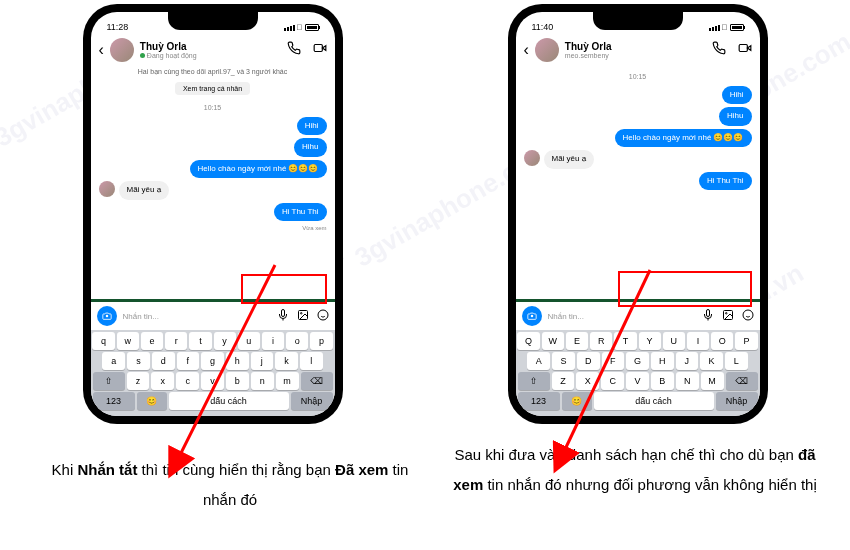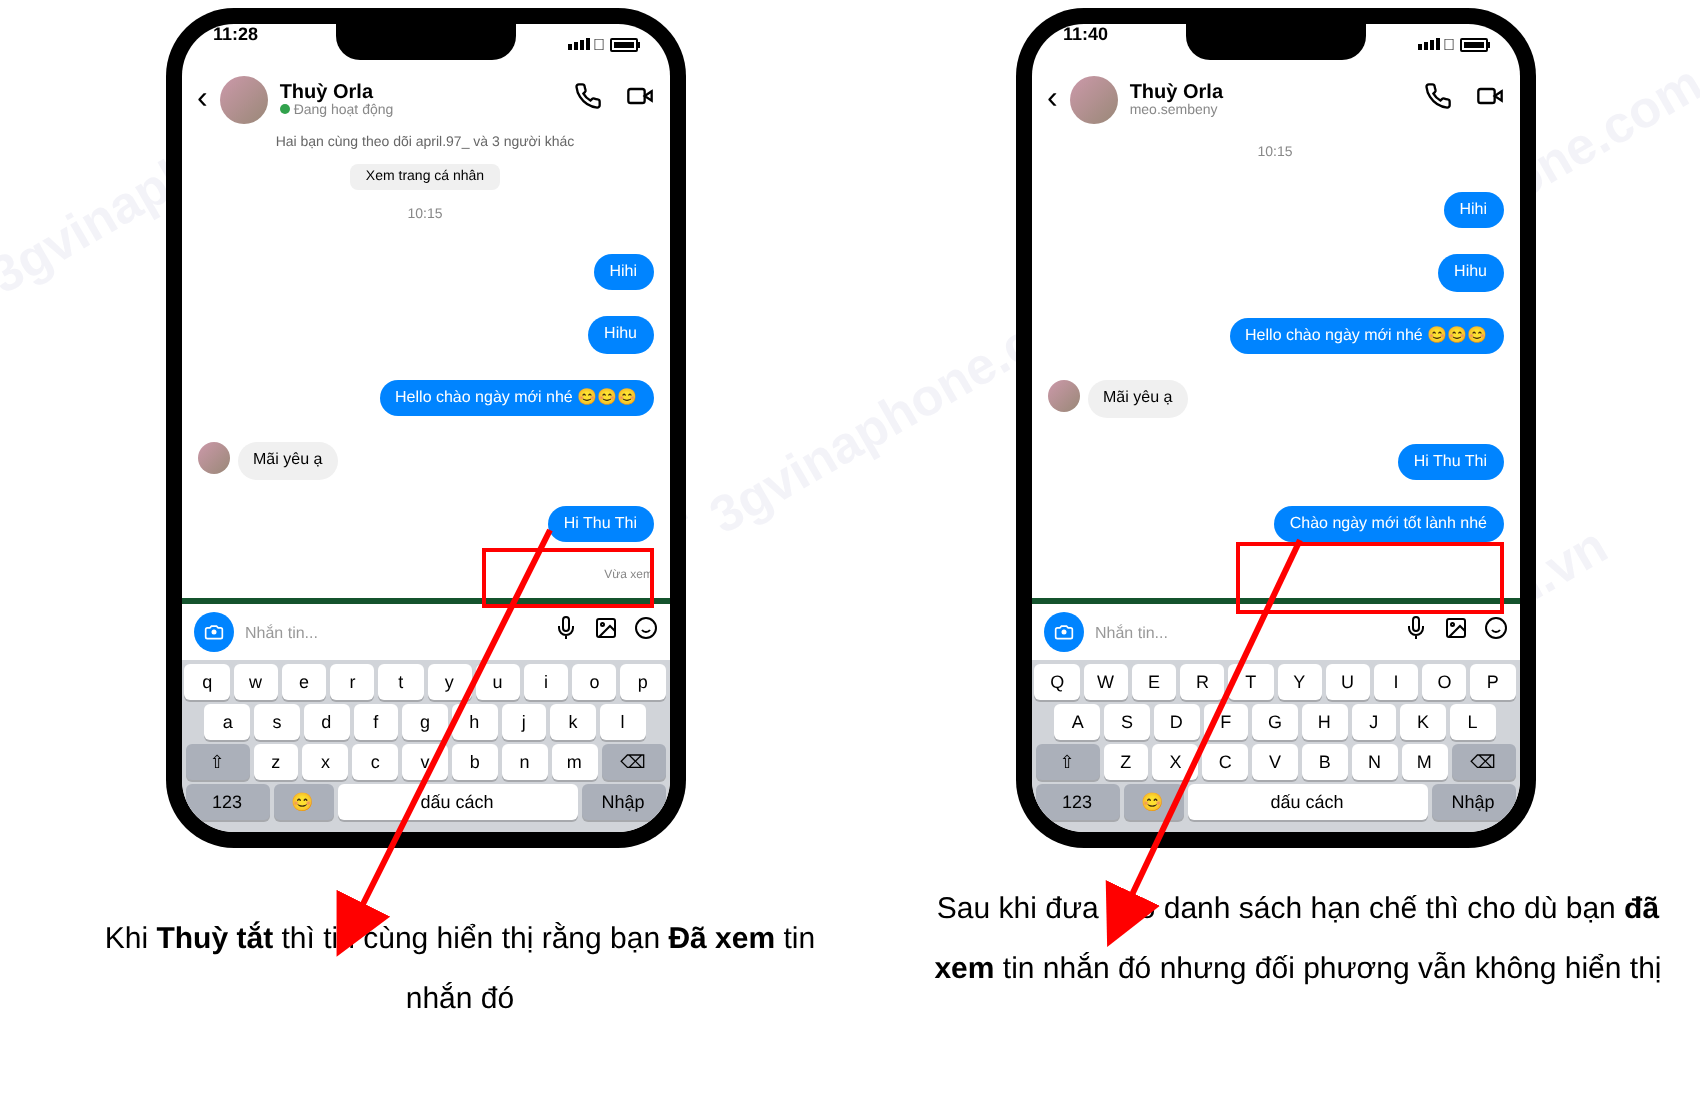--- a/index.html
+++ b/index.html
@@ -1,40 +1,40 @@
 <!DOCTYPE html>
 <html><head>
 <meta charset="utf-8">
 <style>
 *{margin:0;padding:0;box-sizing:border-box;font-family:-apple-system,BlinkMacSystemFont,sans-serif}
 body{width:850px;height:550px;background:#fff;position:relative;overflow:hidden}
 .phones{display:flex;justify-content:space-around;padding-top:4px}
 .phone{width:260px;height:420px;background:#000;border-radius:34px;padding:8px;position:relative}
 .notch{position:absolute;top:8px;left:50%;transform:translateX(-50%);width:90px;height:18px;background:#000;border-radius:0 0 12px 12px;z-index:10}
 .screen{width:100%;height:100%;background:#fff;border-radius:26px;overflow:hidden;display:flex;flex-direction:column;position:relative}
-.status{height:22px;display:flex;justify-content:space-between;padding:0 16px 2px;font-size:9px;font-weight:700}
+.status{height:22px;display:flex;justify-content:space-between;align-items:flex-end;padding:0 16px 2px;font-size:9px;font-weight:400}
 .sig{display:flex;gap:2px;align-items:center}
 .bars{display:flex;gap:1px;align-items:flex-end}
 .bar{width:2px;background:#000}
 .batt{width:14px;height:7px;border:1px solid #000;border-radius:1px;position:relative}
 .batt::after{content:'';position:absolute;right:-2px;top:1px;width:1px;height:3px;background:#000}
 .batt::before{content:'';position:absolute;left:1px;top:1px;width:10px;height:3px;background:#000}
 .header{display:flex;align-items:center;padding:4px 8px;gap:6px}
 .back{font-size:16px;color:#000}
 .avatar{width:24px;height:24px;border-radius:50%;background:linear-gradient(135deg,#c9a,#987)}
 .uinfo{flex:1}
 .uname{font-size:10px;font-weight:600}
 .ustatus{font-size:7px;color:#888}
 .dot{display:inline-block;width:5px;height:5px;background:#31a24c;border-radius:50%;margin-right:2px}
 .hicons{display:flex;gap:12px;color:#000}
 .hicon svg{width:14px;height:14px}
 .sub{font-size:7px;text-align:center;color:#666;padding:2px}
 .pbtn{display:inline-block;margin:2px auto;padding:3px 8px;background:#f0f0f0;border-radius:4px;font-size:7px}
 .pbtnw{text-align:center}
-.chat{flex:1;padding:4px 8px;display:flex;flex-direction:column;gap:13px;overflow:hidden}
+.chat{flex:1;padding:4px 8px;display:flex;flex-direction:column;gap:3px;overflow:hidden}
 .ts{text-align:center;font-size:7px;color:#888;margin:3px 0}
 .msg{max-width:70%;padding:4px 8px;border-radius:12px;font-size:8px;line-height:1.3}
 .sent{align-self:flex-end;background:#0084ff;color:#fff}
 .recvrow{display:flex;gap:4px;align-items:flex-start}
 .ravatar{width:16px;height:16px;border-radius:50%;background:linear-gradient(135deg,#c9a,#987)}
 .recv{background:#f0f0f0;color:#000}
 .seen{align-self:flex-end;font-size:6px;color:#888;margin-top:1px}
 .redbox{position:absolute;border:2px solid red;z-index:5}
 .inputbar{display:flex;align-items:center;padding:4px 6px;gap:6px;border-top:3px solid #14532d}
 .cambtn{width:20px;height:20px;border-radius:50%;background:#0084ff;display:flex;align-items:center;justify-content:center}
@@ -43,21 +43,21 @@
 .iicons{display:flex;gap:8px}
 .iicons svg{width:12px;height:12px}
 .kbd{background:#d1d4d9;padding:2px 2px 4px}
 .krow{display:flex;gap:2px;margin-bottom:2px;justify-content:center}
 .key{background:#fff;border-radius:3px;flex:1;height:18px;display:flex;align-items:center;justify-content:center;font-size:9px;box-shadow:0 1px 0 rgba(0,0,0,0.2)}
 .key.dark{background:#abb0ba}
 .key.wide{flex:1.4}
 .key.space{flex:4}
 .caption{position:absolute;width:380px;font-size:15px;line-height:2;color:#000;text-align:center}
 .cap1{left:40px;top:455px}
-.cap2{left:459px;top:440px}
+.cap2{left:445px;top:440px}
 .arrow{position:absolute;z-index:3}
 .wm{position:absolute;color:rgba(100,100,160,0.08);font-size:26px;font-weight:600;transform:rotate(-30deg);pointer-events:none}
 </style>
 </head>
 <body>
 
 <div class="wm" style="top:60px;left:-20px">3gvinaphone.com.vn</div>
 <div class="wm" style="top:180px;left:340px">3gvinaphone.com.vn</div>
 <div class="wm" style="top:70px;left:640px">3gvinaphone.com.vn</div>
 <div class="wm" style="top:300px;left:100px">3gvinaphone.com.vn</div>
@@ -217,21 +217,20 @@
 <div class="chat">
 <div class="ts">10:15</div>
 <div class="msg sent">Hihi</div>
           <div class="msg sent">Hihu</div>
           <div class="msg sent">Hello chào ngày mới nhé 😊😊😊</div>
           <div class="recvrow">
             <div class="ravatar"></div>
             <div class="msg recv">Mãi yêu ạ</div>
           </div>
           <div class="msg sent">Hi Thu Thi</div>
-          <div class="msg sent">Chào ngày mới tốt lành nhé</div>
 
 </div>
 <div class="redbox" style="bottom:109px;right:8px;width:134px;height:36px"></div>
 <div class="inputbar">
 <div class="cambtn">
             <svg viewBox="0 0 24 24">
               <path d="M12 15a3 3 0 100-6 3 3 0 000 6z"></path>
               <path d="M20 7h-3l-2-2H9L7 7H4a2 2 0 00-2 2v9a2 2 0 002 2h16a2 2 0 002-2V9a2 2 0 00-2-2z" fill="none" stroke="#fff" stroke-width="2"></path>
             </svg>
           </div>
@@ -310,17 +309,17 @@
 <svg class="arrow" style="left:540px;top:260px;width:130px;height:220px">
 <defs>
       <marker id="ah2" markerWidth="10" markerHeight="10" refX="5" refY="5" orient="auto">
         <polygon points="0,0 10,5 0,10" fill="red"></polygon>
       </marker>
     </defs>
 <line x1="110" y1="10" x2="20" y2="200" stroke="red" stroke-width="3" marker-end="url(#ah2)"></line>
 </svg>
 
 <div class="caption cap1">
-<span>Khi </span><b>Thuỳ tắt</b><span> thì tin cùng hiển thị rằng bạn </span><b>Đã xem</b><span> tin nhắn đó</span>
+<span>Khi </span><b>Nhắn tắt</b><span> thì tin cùng hiển thị rằng bạn </span><b>Đã xem</b><span> tin nhắn đó</span>
 </div>
 <div class="caption cap2">
 <span>Sau khi đưa vào danh sách hạn chế thì cho dù bạn </span><b>đã xem</b><span> tin nhắn đó nhưng đối phương vẫn không hiển thị</span>
 </div>
 
 </body></html>

